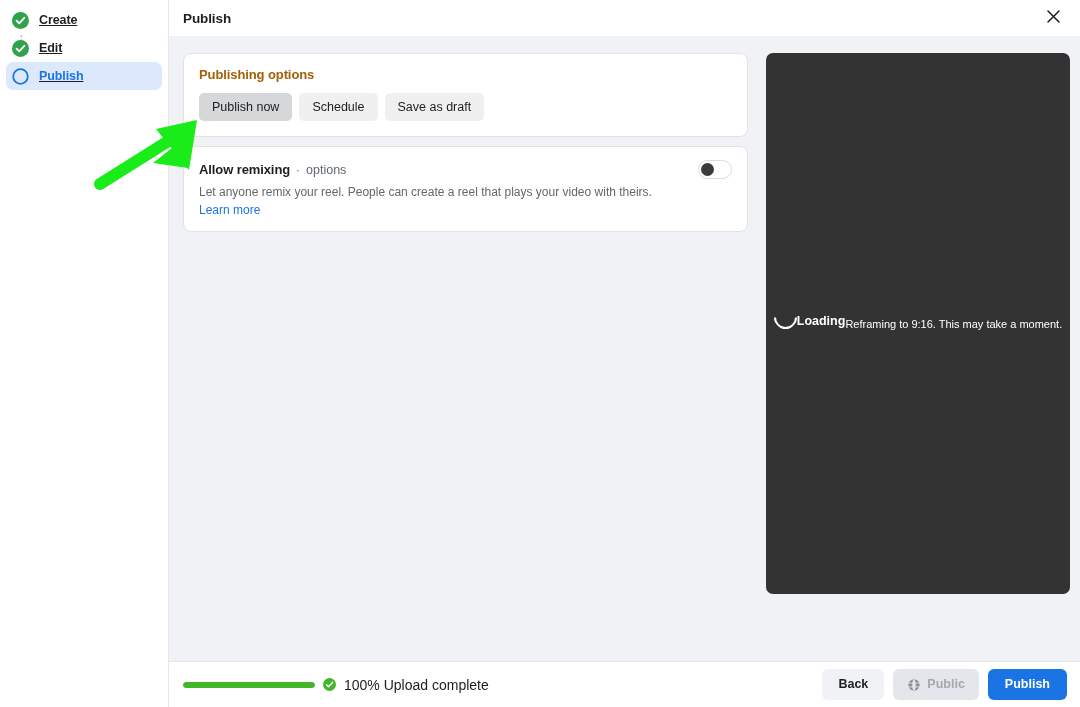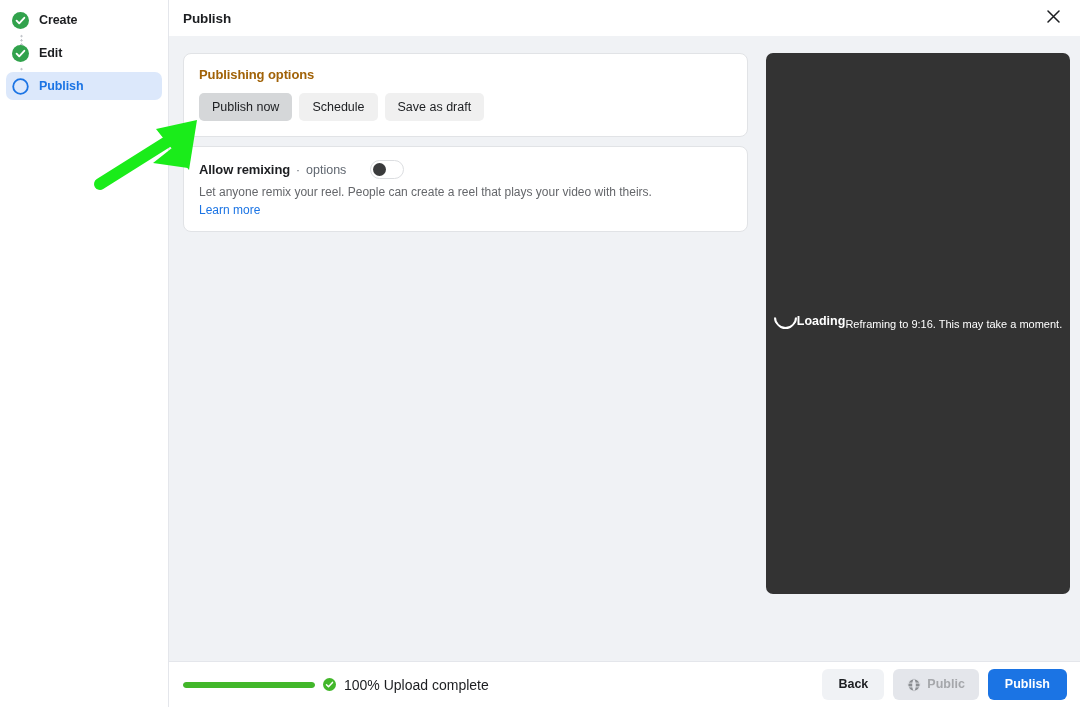--- a/index.html
+++ b/index.html
@@ -27,34 +27,35 @@
 
   
   .sidebar {
     width: 169px;
     height: 707px;
     background: #ffffff;
     border-right: 1px solid #e4e6eb;
     padding-top: 6px;
     flex: 0 0 169px;
     position: relative;
+    text-decoration: underline;
   }
 
   .step {
     position: relative;
     display: flex;
     align-items: center;
     height: 28px;
     margin: 0 6px;
     padding-left: 6px;
     border-radius: 7px;
     gap: 10px;
   }
 
-  .step + .step { margin-top: 5px; }
+  .step + .step { }
 
   .step.active { background: #dce8fb; }
 
   .step-icon {
     width: 17px;
     height: 17px;
     flex: 0 0 17px;
     position: relative;
     display: block;
   }
@@ -169,20 +170,21 @@
     white-space: nowrap;
   }
   .seg-btn.selected { background: #d5d7d9; }
 
   
   .remix-card { position: relative; padding: 12px 15px 13px 15px; }
 
   .remix-head {
     display: flex;
     align-items: center;
+    justify-content: space-between;
     gap: 24px;
   }
 
   .remix-title-row {
     display: flex;
     align-items: baseline;
     gap: 6px;
   }
 
   .remix-title {

